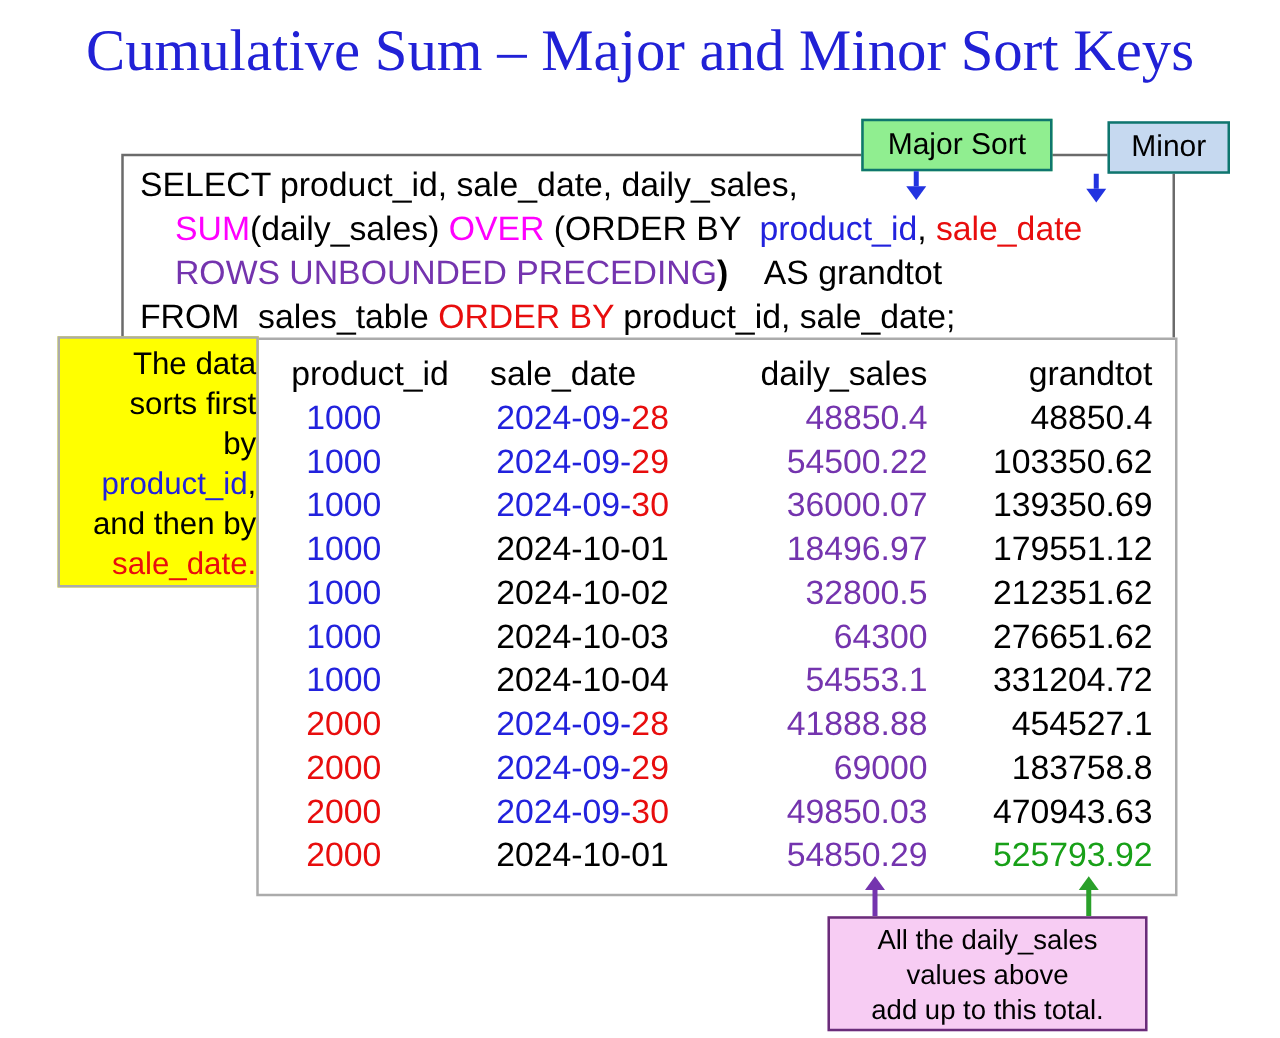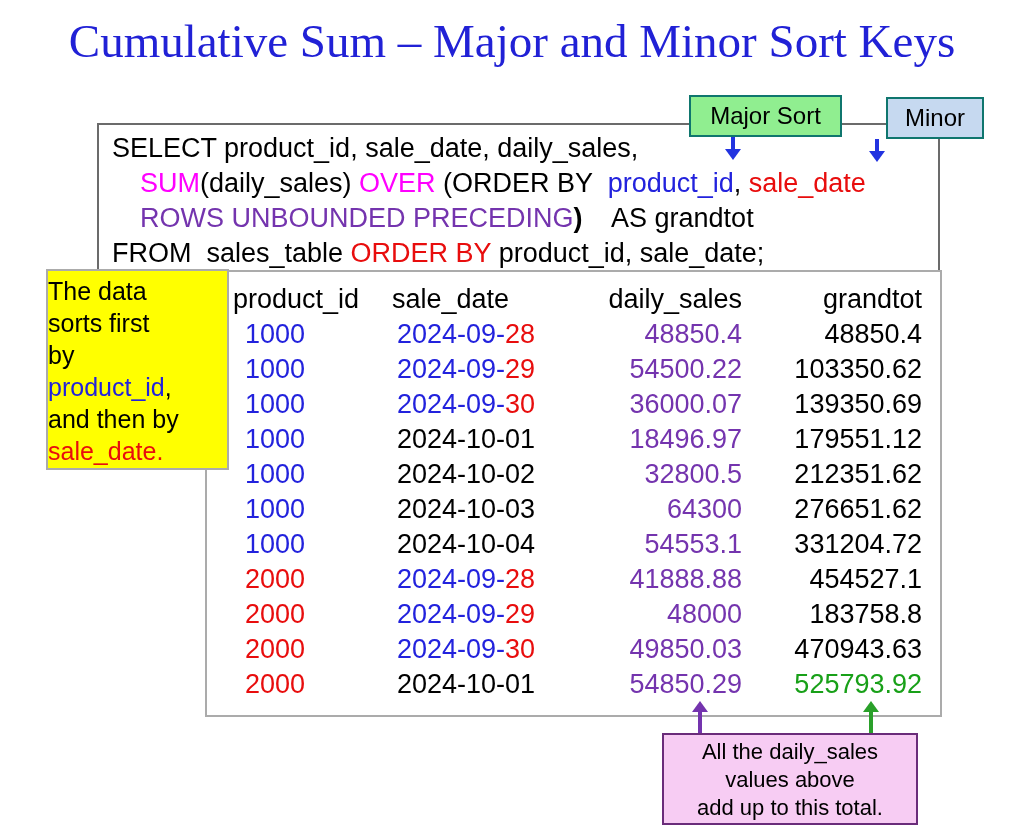--- a/index.html
+++ b/index.html
@@ -49,23 +49,23 @@
   .arrow.down .stem { height:12px; }
   .arrow.down .head { border-top:11px solid currentColor; }
   .arrow.up   .head { border-bottom:11px solid currentColor; }
   .arrow.up   .stem { height:21px; }
   .a-blue   { color:#2233E0; }
   .a-purple { color:#7434AE; }
   .a-green  { color:#2AA02A; }
 
   
   .note-yellow {
-    position:absolute; left:46px; top:269px; width:183px; height:201px;
+    position:absolute; left:46px; top:269px; width:161px; height:201px;
     box-sizing:border-box; background:#FFFF00; border:2px solid #ABABAB;
-    text-align:left; font-size:25px; line-height:32px; padding-top:4px; z-index:2;
+    text-align:right; font-size:25px; line-height:32px; padding-top:4px; z-index:2;
   }
 
   
   .data-box {
     position:absolute; left:205px; top:270px; width:737px; height:447px;
     box-sizing:border-box; background:#ffffff; border:2px solid #ABABAB;
     font-size:27px; color:#000;
   }
   .t-body { padding-top:10px; }
   .t-row { display:grid; grid-template-columns:170px 210px 155px 180px; line-height:35px; }
@@ -177,21 +177,21 @@
         </div>
         <div class="t-row">
           <div class="cell-1"><span class="c-r">2000</span></div>
           <div class="cell-2"><span class="c-b">2024-09-</span><span class="c-r">28</span></div>
           <div class="cell-3"><span class="c-p">41888.88</span></div>
           <div class="cell-4"><span class="c-k">454527.1</span></div>
         </div>
         <div class="t-row">
           <div class="cell-1"><span class="c-r">2000</span></div>
           <div class="cell-2"><span class="c-b">2024-09-</span><span class="c-r">29</span></div>
-          <div class="cell-3"><span class="c-p">48000</span></div>
+          <div class="cell-3"><span class="c-p">69000</span></div>
           <div class="cell-4"><span class="c-k">183758.8</span></div>
         </div>
         <div class="t-row">
           <div class="cell-1"><span class="c-r">2000</span></div>
           <div class="cell-2"><span class="c-b">2024-09-</span><span class="c-r">30</span></div>
           <div class="cell-3"><span class="c-p">49850.03</span></div>
           <div class="cell-4"><span class="c-k">470943.63</span></div>
         </div>
         <div class="t-row">
           <div class="cell-1"><span class="c-r">2000</span></div>

